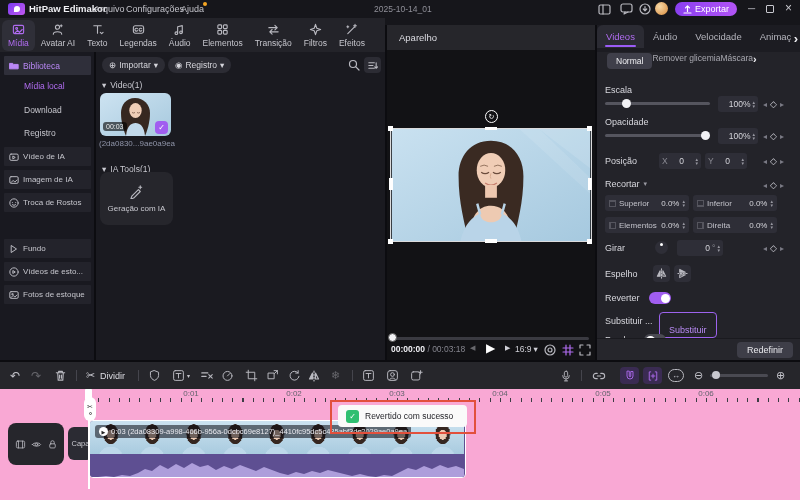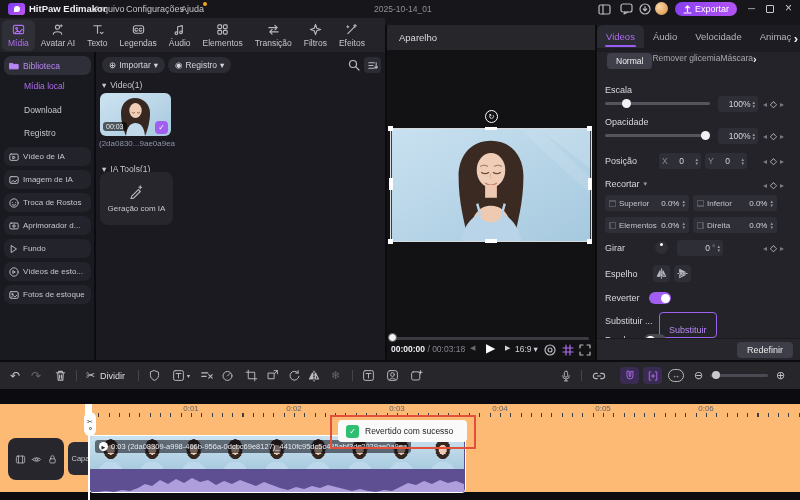--- a/index.html
+++ b/index.html
@@ -22,21 +22,21 @@
 .winbtn{top:3px;color:#c8c8cf;font-size:10px}
 .maxbox{left:766px;top:5px;width:8px;height:8px;border:1.2px solid #c8c8cf;border-radius:1px}
 
 .ribbon{left:0;top:18px;width:385px;height:34px;background:#232329;display:flex;align-items:center;padding:0 2px}
 .rtab{display:flex;flex-direction:column;align-items:center;justify-content:center;gap:2px;padding:3px 6px;border-radius:6px;color:#c6c6cd;font-size:8.5px;cursor:pointer;white-space:nowrap}
 .rtab.active{background:#2f2f38;color:#b06cf0}
 .rtab.active svg.ic{stroke:#b06cf0}
 .band{left:385px;top:18px;width:415px;height:7px;background:#16161b}
 
 .sidebar{left:0;top:52px;width:95px;height:308px;background:#191920;border-right:1px solid #0c0c10}
-.sitem{left:4px;width:87px;height:19px;border-radius:7px;background:#23232b;display:flex;align-items:center;gap:4px;padding:4px 5px;font-size:8px;color:#c6c6cd;cursor:pointer;white-space:nowrap;overflow:hidden}
+.sitem{left:4px;width:87px;height:19px;border-radius:1px;background:#23232b;display:flex;align-items:center;gap:4px;padding:4px 5px;font-size:8px;color:#c6c6cd;cursor:pointer;white-space:nowrap;overflow:hidden}
 .sitem.sel{background:#2f2f3a;color:#b987f5;font-size:8.5px}
 .stext{left:24px;font-size:8.5px;color:#c6c6cd;cursor:pointer}
 .stext.purp{color:#b06cf0}
 
 .mpanel{left:96px;top:52px;width:289px;height:308px;background:#1a1a20}
 .mbtn{top:5px;height:16px;border-radius:8px;background:#2c2c34;display:flex;align-items:center;gap:3px;padding:0 7px;font-size:8.5px;color:#d5d5db;cursor:pointer}
 .micon{top:5px;width:17px;height:16px;border-radius:4px;display:flex;align-items:center;justify-content:center;cursor:pointer}
 .secthead{font-size:8.5px;color:#c9c9d0;display:flex;align-items:center;gap:4px}
 .mthumb{left:4px;top:41px;width:71px;height:43px;border-radius:6px;overflow:hidden;cursor:pointer}
 .durbadge{left:7px;top:70px;background:rgba(0,0,0,.6);color:#eee;font-size:7px;padding:1px 3px;border-radius:3px}
@@ -79,21 +79,21 @@
 .subsbtn{height:17px;padding:12px 9px;border:1px solid #9d63ee;border-radius:4px;background:transparent;color:#b98af5;font-size:9px;cursor:pointer}
 .rbottom{left:0;top:313px;width:203px;height:22px;background:#26262c;border-top:1px solid #1a1a1f}
 .redef{position:absolute;right:7px;top:3px;height:16px;padding:0 10px;background:#3e3e48;border:none;border-radius:4px;color:#e8e8ec;font-size:9px;cursor:pointer}
 
 .ttool{left:0;top:362px;width:800px;height:27px;background:#26262b}
 .ti{position:absolute;top:5px;height:17px;display:flex;align-items:center;justify-content:center;color:#c3c3ca;cursor:pointer}
 .ti.dim{opacity:.4}
 .ti.on{background:#3a2b52;border-radius:4px;width:19px}
 .sep{position:absolute;top:8px;width:1px;height:11px;background:#45454d}
 
-.tl{left:0;top:404px;width:800px;height:88px;background:#fdba74}
+.tl{left:0;top:389px;width:800px;height:112px;background:#f9a8d4}
 .ticks{left:88px;top:9px;width:712px;height:4px;background:repeating-linear-gradient(90deg,#3c3c44 0 1px,transparent 1px 10.3px)}
 .rlabel{top:0;font-size:8px;color:#62626c;transform:translateX(-50%)}
 .thead{left:8px;top:34px;width:56px;height:42px;background:#26262c;border-radius:8px;display:flex;align-items:center;justify-content:center;gap:5px}
 .capa{left:68px;top:38px;width:25px;height:33px;background:#2b2b33;border-radius:6px;border:none;color:#c9c9d0;font-size:7.5px;cursor:pointer}
 .clip{left:89px;top:31px;width:377px;height:58px;border:1.5px solid #fff;border-radius:4px;overflow:hidden;background:#5e4f92}
 .thumbs{position:absolute;left:0;top:0;width:374px;height:33px;
  background-image:
   radial-gradient(ellipse 4px 5px at 50% 42%,#eccab3 98%,transparent),
   radial-gradient(ellipse 7.5px 10px at 50% 40%,#352620 98%,transparent),
   radial-gradient(ellipse 12px 10px at 50% 108%,#bdd8ea 98%,transparent),
@@ -246,27 +246,20 @@
           <path d="M2.5,9 l2.5,-2.5 2,2 2.5,-2.5"></path>
         </svg>
       <span>Imagem de IA</span>
       </div>
     <div class="p sitem" style="top:141px">
       <svg class="ic" width="10" height="10" viewBox="0 0 12 12">
           <circle cx="6" cy="6" r="5"></circle>
           <path d="M4,5.5 h0.1 M8,5.5 h0.1 M4,8 c1,1 3,1 4,0"></path>
         </svg>
       <span>Troca de Rostos</span>
-      </div>
-    <div class="p sitem" style="top:164px">
-      <svg class="ic" width="10" height="10" viewBox="0 0 12 12">
-          <rect x="1" y="2.5" width="10" height="7" rx="1.5"></rect>
-          <path d="M4,6 h4 m-2,-2 v4"></path>
-        </svg>
-      <span>Aprimorador d...</span>
       </div>
     <div class="p sitem" style="top:187px">
       <svg class="ic" width="10" height="10" viewBox="0 0 12 12">
           <path d="M3,2 l6,4 -6,4 Z"></path>
         </svg>
       <span>Fundo</span>
       </div>
     <div class="p sitem" style="top:210px">
       <svg class="ic" width="10" height="10" viewBox="0 0 12 12">
           <circle cx="6" cy="6" r="5"></circle>

